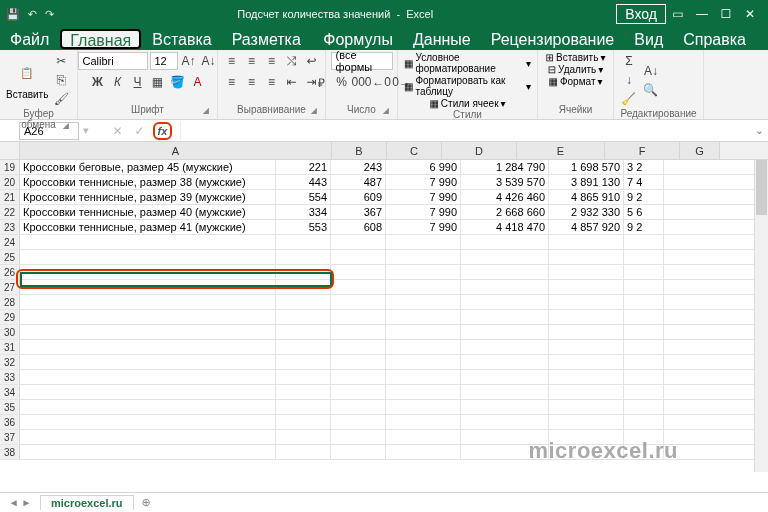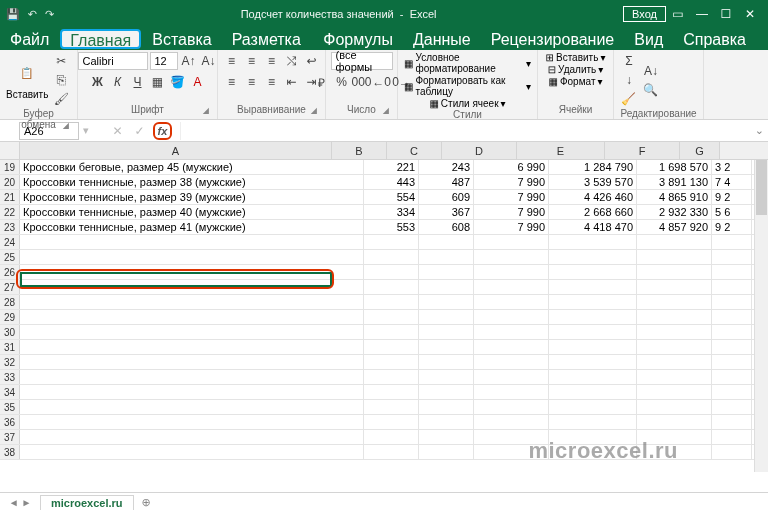--- a/index.html
+++ b/index.html
@@ -1,26 +1,26 @@
 <!DOCTYPE html>
 <html><head>
 <meta charset="utf-8">
 <style>
 * { margin: 0; padding: 0; box-sizing: border-box; font-family: "Segoe UI", Tahoma, sans-serif; }
 body { width: 768px; height: 512px; background: #fff; overflow: hidden; font-size: 11px; position: relative; }
 .titlebar { height: 28px; background: #0c6e40; display: flex; align-items: center; color: #fff; padding: 0 6px; }
 .titlebar .qat { display: flex; gap: 8px; align-items: center; }
 .titlebar .qat span { opacity: .85; }
 .titlebar .title { flex: 1; text-align: center; font-size: 11px; opacity: .95; }
-.titlebar .login { border: 1px solid #fff; padding: 1px 8px; font-size: 11px; }
+.titlebar .login { border: 1px solid #fff; padding: 1px 8px; font-size: 14px; }
 .titlebar .winbtn { width: 24px; text-align: center; font-size: 12px; }
 .tabs { height: 22px; background: #0c6e40; display: flex; align-items: stretch; color: #fff; font-size: 16px; }
 .tab { padding: 3px 10px 0; cursor: pointer; }
 .tab.active { background: #f3f3f3; color: #217346; }
-.tab.red { border: 2px solid #0ea5e9; border-radius: 4px; margin: 1px; padding: 1px 8px 0; }
+.tab.red { border: 2px solid #000000; border-radius: 4px; margin: 1px; padding: 1px 8px 0; }
 .ribbon { height: 70px; background: #f3f3f3; border-bottom: 1px solid #d4d4d4; display: flex; position: relative; }
 .group { border-right: 1px solid #e0e0e0; padding: 2px 6px; display: flex; flex-direction: column; }
 .group-body { flex: 1; display: flex; align-items: center; gap: 4px; }
 .group-label { text-align: center; font-size: 10px; color: #666; padding-bottom: 2px; position: relative; }
 .paste { display: flex; flex-direction: column; align-items: center; gap: 2px; }
 .paste .icon { width: 26px; height: 26px; display:flex; align-items:center; justify-content:center; }
 .combo { border: 1px solid #c8c8c8; background: #fff; height: 18px; display: flex; align-items: center; padding: 0 4px; font-size: 11px; }
 .btn-ic { width:18px; height:18px; display:inline-flex; align-items:center; justify-content:center; color:#444; font-size:12px; }
 .col { display:flex; flex-direction:column; gap:1px; }
 .row2 { display:flex; gap:2px; align-items:center; }
@@ -28,21 +28,21 @@
 .namebox { width:60px; height:18px; border:1px solid #c8c8c8; background:#fff; margin-left:19px; display:flex; align-items:center; padding:0 4px; font-size:11px; }
 .fx { border:2px solid #d30; border-radius:6px; padding:0 3px; height:18px; display:flex; align-items:center; font-style:italic; font-weight:bold; color:#555; }
 .grid { position:relative; background:#fff; height:350px; overflow:hidden; }
 .colhead { display:flex; height:18px; background:#f0f0f0; border-bottom:1px solid #d4d4d4; }
 .rh { width:20px; border-right:1px solid #d4d4d4; background:#f0f0f0; }
 .ch { border-right:1px solid #d4d4d4; text-align:center; font-size:11px; color:#333; line-height:18px; background:#e8e8e8; }
 .ch.A { width:312px; } .ch.B,.ch.C{width:55px;} .ch.D,.ch.F{width:75px;} .ch.E{width:88px;} .ch.G{width:40px;}
 .rows .r { display:flex; height:15px; border-bottom:1px solid #e4e4e4; }
 .rows .r .rh { text-align:center; font-size:10px; color:#333; line-height:15px; }
 .cell { border-right:1px solid #e4e4e4; font-size:11px; padding:0 3px; line-height:15px; overflow:hidden; white-space:nowrap; }
-.cell.A{width:344px;} .cell.B,.cell.C{width:55px;text-align:right;} .cell.D,.cell.F{width:75px;text-align:right;} .cell.E{width:88px;text-align:right;} .cell.G{width:40px;text-align:left;}
+.cell.A{width:256px;} .cell.B,.cell.C{width:55px;text-align:right;} .cell.D,.cell.F{width:75px;text-align:right;} .cell.E{width:88px;text-align:right;} .cell.G{width:40px;text-align:left;}
 .sel { position:absolute; border:2px solid #0c6e40; left:20px; top:130px; width:312px; height:15px; }
 .sel-red { position:absolute; border:2.5px solid #d30; border-radius:6px; left:16px; top:127px; width:318px; height:20px; }
 .sheettabs { height:20px; background:#fff; border-top:1px solid #d4d4d4; display:flex; align-items:center; }
 .nav-arrows { width:40px; display:flex; justify-content:center; gap:6px; color:#888; font-size:10px; }
 .stab { border:1px solid #d4d4d4; border-bottom:none; padding:1px 10px; font-size:11px; background:#fff; font-weight:bold; color:#217346; }
 .scroll-v { position:absolute; right:0; top:160px; width:14px; bottom:40px; background:#f0f0f0; border-left:1px solid #ddd; }
 .scroll-v .thumb { position:absolute; top:0; left:1px; right:1px; height:55px; background:#cdcdcd; }
 .launcher { position:absolute; right:2px; bottom:2px; font-size:8px; color:#888; }
 .watermark { position:absolute; right:90px; bottom:48px; font-size:22px; font-weight:bold; color:#666; opacity:.55; letter-spacing:.5px; }
 </style>

